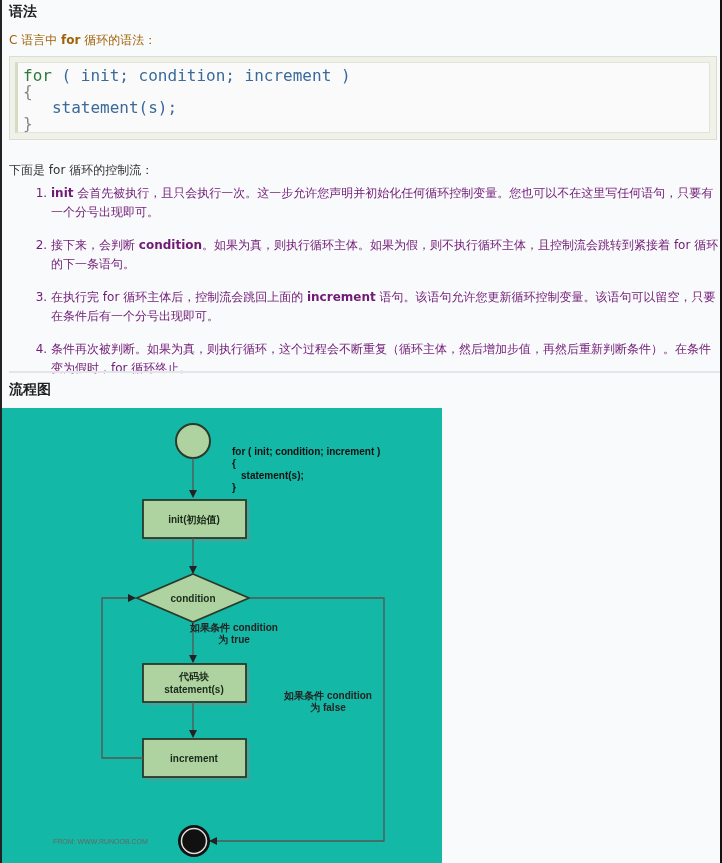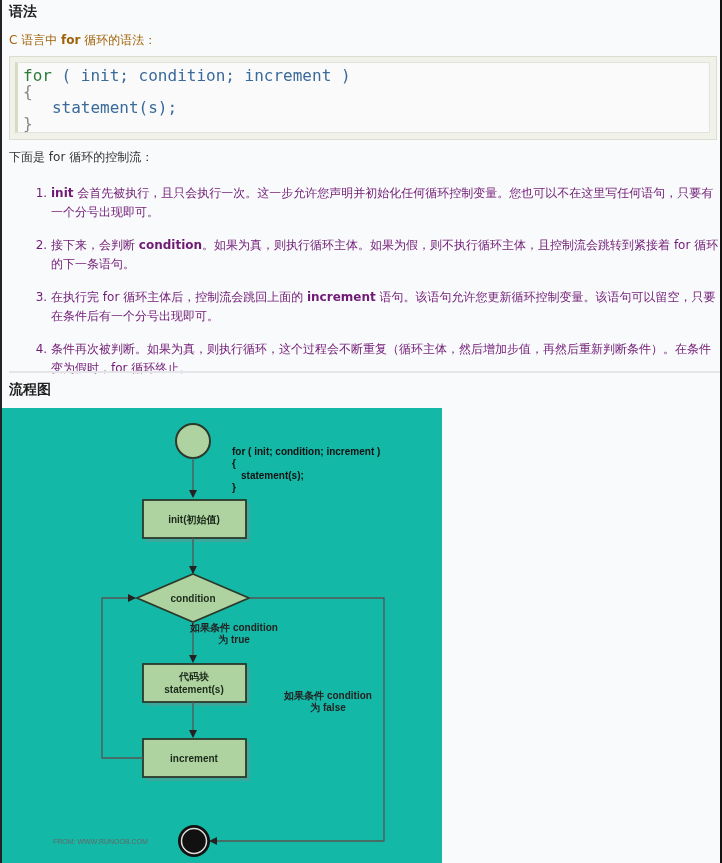--- a/index.html
+++ b/index.html
@@ -29,21 +29,21 @@
     background: #fafafa; border: 1px solid #e3e3dc; box-sizing: border-box;
     border-left: 3px solid #d6dcc4;
   }
   pre {
     margin: 0; padding: 5px 0 0 5px;
     font-family: "DejaVu Sans Mono", "Liberation Mono", monospace;
     font-size: 16px; line-height: 16px; color: #3a6a9a;
   }
   .kw { color: #2a7a3a; }
   .pun { color: #888; }
-  .desc { position: absolute; left: 0; top: 149px; font-size: 12px; color: #333; }
+  .desc { position: absolute; left: 0; top: 162px; font-size: 12px; color: #333; }
   ol {
     position: absolute; left: 0; top: 172px; width: 700px;
     margin: 12px; padding: 0 0 0 30px; box-sizing: border-box;
     font-size: 12px; line-height: 19px; color: #701a75;
   }
   ol li { margin-bottom: 14px; padding-left: 0; }
   ol li b { font-weight: bold; }
   .divider { position: absolute; left: 0; top: 371px; width: 711px; height: 2px; background: #e4e5e8; }
   .h-flow { position: absolute; left: 0; top: 381px; }
   .diagram {

